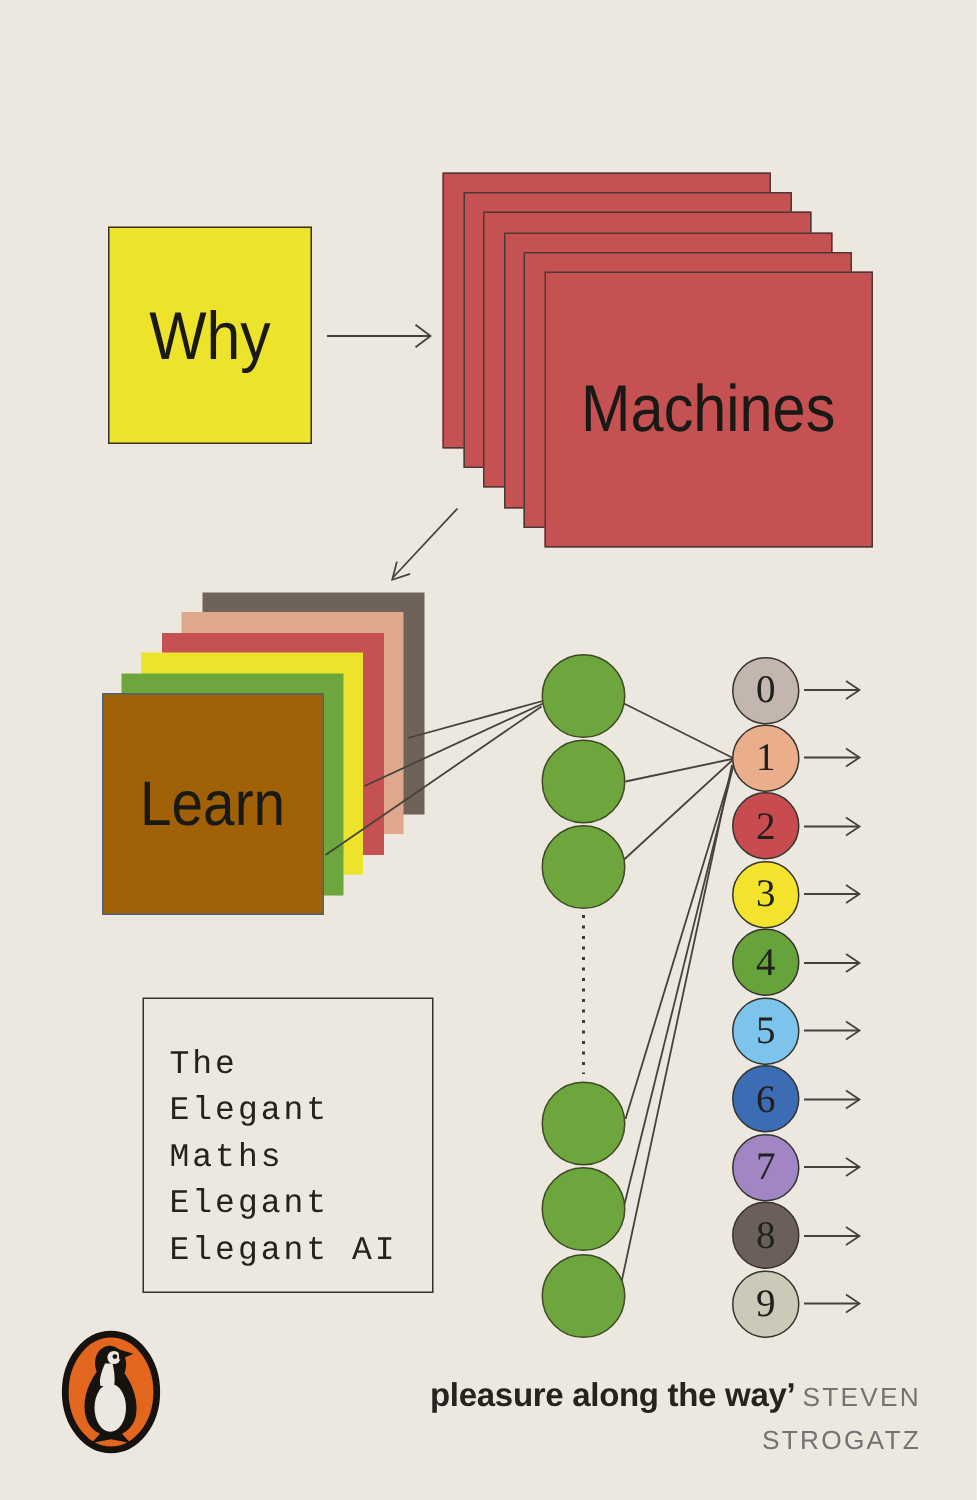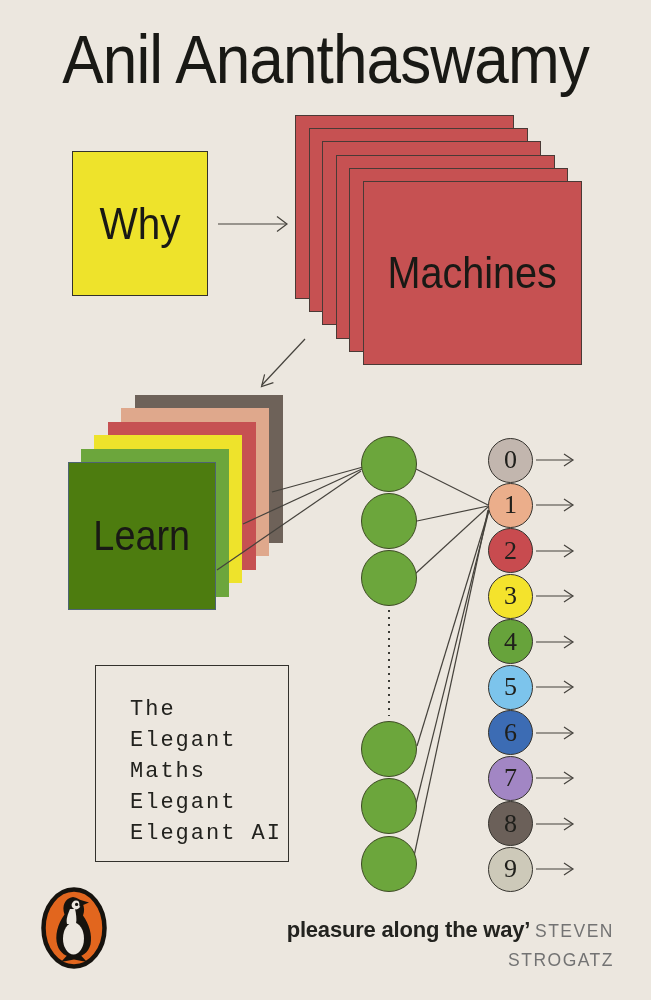--- a/index.html
+++ b/index.html
@@ -27,57 +27,56 @@
     border:1.5px solid #3d4a24; box-sizing:border-box;}
   .output-row{position:absolute; left:488px; height:45px; display:flex; align-items:center;}
   .onode{width:45px; height:45px; border-radius:50%; border:1px solid #35332e;
     box-sizing:border-box; display:flex; align-items:center; justify-content:center;
     font-family:"Liberation Serif", serif; font-size:26px; color:#20201c;}
   .oarrow{margin-left:2px;}
   .oarrow line,.oarrow polyline{stroke:#45423c; stroke-width:1.2; fill:none;}
   .subtitle-box{
     position:absolute; left:95px; top:665px; width:194px; height:197px;
     border:1.5px solid #33312c; box-sizing:border-box;
-    padding:28px 0 0 34px;
+    padding:28px 0 0 17px;
     font-family:"Liberation Mono", monospace; font-size:22px; letter-spacing:2px;
     line-height:31px; color:#22221e;
   }
   .quote{
     position:absolute; right:37px; top:916px; width:430px; text-align:right;
     font-size:22px; font-weight:700; line-height:27px; letter-spacing:-0.2px; color:#23231f;
   }
   .quote .attr{font-size:17.5px; font-weight:400; letter-spacing:1.5px; color:#737373;}
   .penguin{position:absolute; left:40px; top:886px;}
 </style>
 </head>
 <body>
 
 <div class="cover">
 
-  <div class="author"><span class="condensed">Anil Ananthaswamy</span></div>
 
   <div class="sq rsq" style="left: 295px; top: 115px; background-color: rgb(198, 81, 82);"></div>
   <div class="sq rsq" style="left: 309px; top: 128px; background-color: rgb(198, 81, 82);"></div>
   <div class="sq rsq" style="left: 322px; top: 141px; background-color: rgb(198, 81, 82);"></div>
   <div class="sq rsq" style="left: 336px; top: 155px; background-color: rgb(198, 81, 82);"></div>
   <div class="sq rsq" style="left: 349px; top: 168px; background-color: rgb(198, 81, 82);"></div>
   <div class="sq rsq rsq-front" style="left: 363px; top: 181px; background-color: rgb(198, 81, 82);">
     <span class="condensed">Machines</span>
   </div>
 
   <div class="sq why-square" style="background-color: rgb(238, 227, 43);">
     <span class="condensed">Why</span>
   </div>
 
   <div class="sq lsq" style="left: 135px; top: 395px; background-color: rgb(110, 98, 89);"></div>
   <div class="sq lsq" style="left: 121px; top: 408px; background-color: rgb(223, 168, 140);"></div>
   <div class="sq lsq" style="left: 108px; top: 422px; background-color: rgb(198, 81, 82);"></div>
   <div class="sq lsq" style="left: 94px; top: 435px; background-color: rgb(238, 227, 43);"></div>
   <div class="sq lsq" style="left: 81px; top: 449px; background-color: rgb(108, 166, 60);"></div>
-  <div class="sq lsq lsq-front" style="left: 68px; top: 462px; background-color: #4d7c0f;">
+  <div class="sq lsq lsq-front" style="left: 68px; top: 462px; background-color: #a16207;">
     <span class="condensed">Learn</span>
   </div>
 
   <svg class="connectors" width="651" height="1000" viewBox="0 0 651 1000">
     <g>
       <line x1="218" y1="224" x2="286" y2="224"></line>
       <polyline points="277,216.5 287,224 277,231.5"></polyline>
     </g>
     <g>
       <line x1="305" y1="339" x2="262" y2="385"></line>

